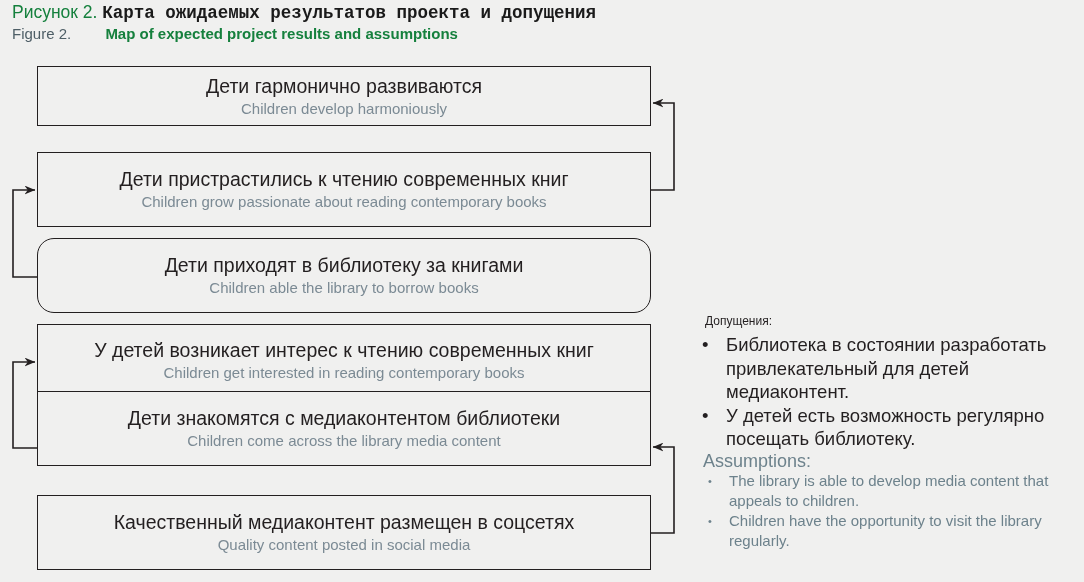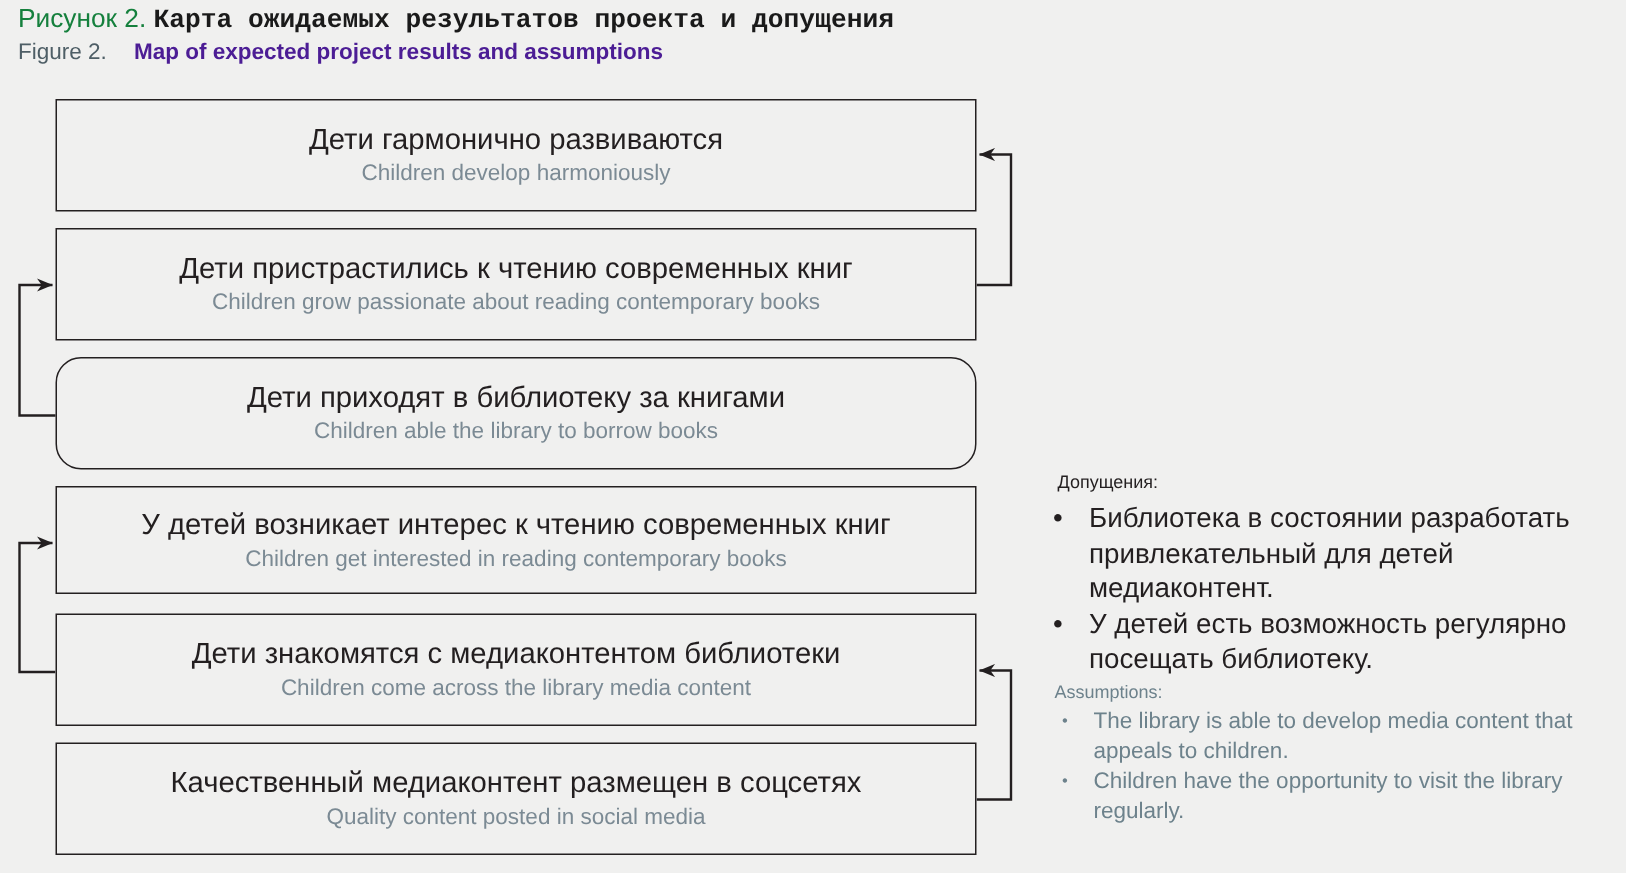--- a/index.html
+++ b/index.html
@@ -12,21 +12,21 @@
   }
   #stage{position:absolute;left:0;top:0;width:1084px;height:582px;}
 
   
   .hdr{position:absolute;left:12px;top:2px;width:760px;}
   .hdr-line1{font-size:17.5px;line-height:20px;color:#3b3b3b;white-space:nowrap;}
   .hdr-line1 .fignum{font-weight:400;color:#15803d;}
   .hdr-line1 .figttl{font-weight:700;color:#1a1a1a;font-family:Liberation Mono, monospace;}
   .hdr-line2{font-size:15px;line-height:19px;color:#56707c;white-space:nowrap;margin-top:1px;}
   .hdr-line2 .fignum-en{font-weight:400;color:#4e5e66;}
-  .hdr-line2 .figttl-en{font-weight:700;color:#4c1d95;margin-left:14px;}
+  .hdr-line2 .figttl-en{font-weight:700;color:#15803d;margin-left:30px;}
 
   
   .box{
     position:absolute;
     left:37px;width:614px;
     border:1.4px solid #231f20;
     background:#f0f0ef;
     box-sizing:border-box;
     display:flex;flex-direction:column;
     align-items:center;justify-content:center;
@@ -52,21 +52,21 @@
   .as-list-ru{list-style:none;margin:0;padding:0;}
   .as-list-ru li{
     position:relative;
     font-size:18.5px;line-height:23.5px;color:#231f20;
     padding-left:26px;margin:0;
   }
   .as-list-ru li .bul{
     position:absolute;left:2px;top:0;font-size:18.5px;line-height:23.5px;color:#231f20;
   }
   .as-head-en{
-    font-size:12px;line-height:19px;color:#6d828c;
+    font-size:18px;line-height:19px;color:#6d828c;
     margin-top:1px;margin-left:3px;white-space:nowrap;
   }
   .as-list-en{list-style:none;margin:0;padding:0;}
   .as-list-en li{
     position:relative;
     font-size:15px;line-height:20px;color:#6d828c;
     padding-left:29px;margin:0;
   }
   .as-list-en li .bul{
     position:absolute;left:8px;top:0;font-size:11px;line-height:20px;color:#6d828c;
@@ -105,41 +105,41 @@
 
     <g>
       <path d="M37,448 L13,448 L13,362 L35,362" fill="none" stroke="#231f20" stroke-width="1.6" marker-end="url(#ah)"></path>
     </g>
 
     <g>
       <path d="M651,533 L674,533 L674,447 L653,447" fill="none" stroke="#231f20" stroke-width="1.6" marker-end="url(#ah)"></path>
     </g>
   </svg>
 
-  <div class="box" style="top:66px;height:75px;">
+  <div class="box" style="top:66px;height:60px;">
     <div class="ru">Дети гармонично развиваются</div>
     <div class="en">Children develop harmoniously</div>
   </div>
 
   <div class="box" style="top:152px;height:75px;">
     <div class="ru">Дети пристрастились к чтению современных книг</div>
     <div class="en">Children grow passionate about reading contemporary books</div>
   </div>
 
   <div class="box" style="top:238px;height:75px;border-radius:17px;">
     <div class="ru">Дети приходят в библиотеку за книгами</div>
     <div class="en">Children able the library to borrow books</div>
   </div>
 
   <div class="box" style="top:324px;height:72px;">
     <div class="ru">У детей возникает интерес к чтению современных книг</div>
     <div class="en">Children get interested in reading contemporary books</div>
   </div>
 
-  <div class="box" style="top:409px;height:75px;">
+  <div class="box" style="top:391px;height:75px;">
     <div class="ru">Дети знакомятся с медиаконтентом библиотеки</div>
     <div class="en">Children come across the library media content</div>
   </div>
 
   <div class="box" style="top:495px;height:75px;">
     <div class="ru">Качественный медиаконтент размещен в соцсетях</div>
     <div class="en">Quality content posted in social media</div>
   </div>
 
   <div class="assump">

